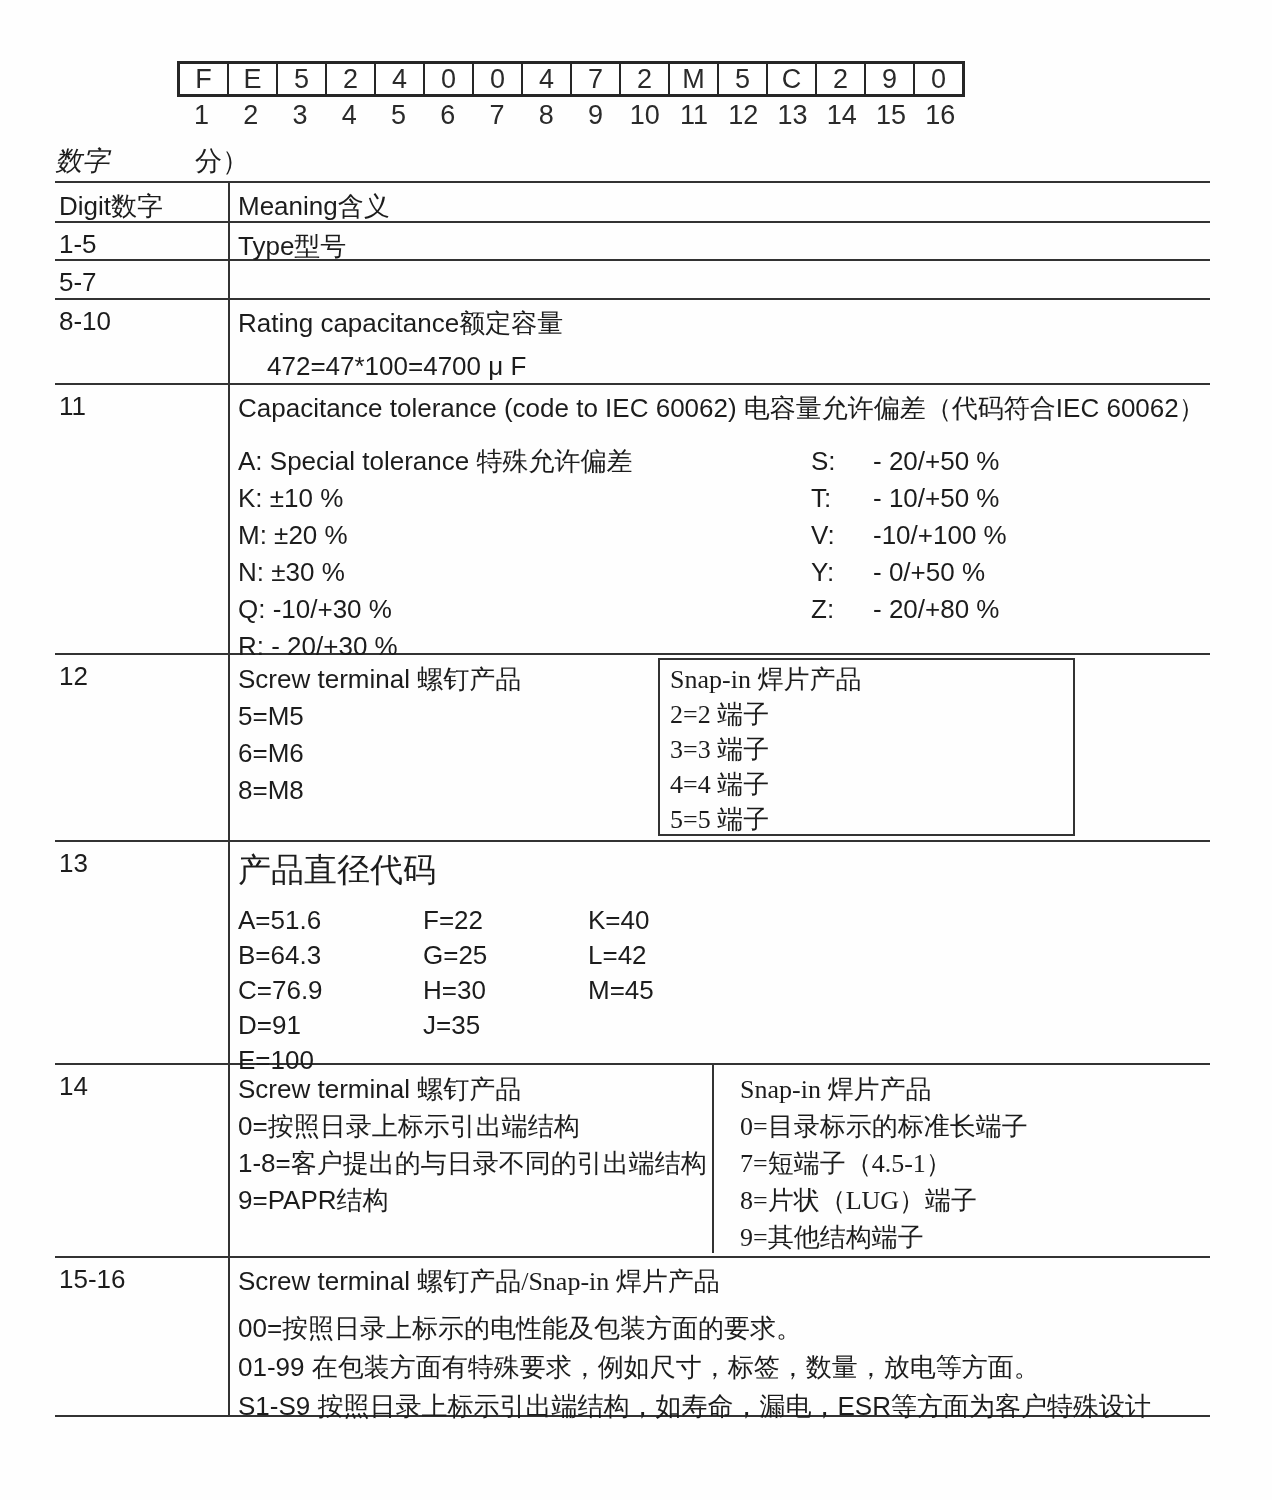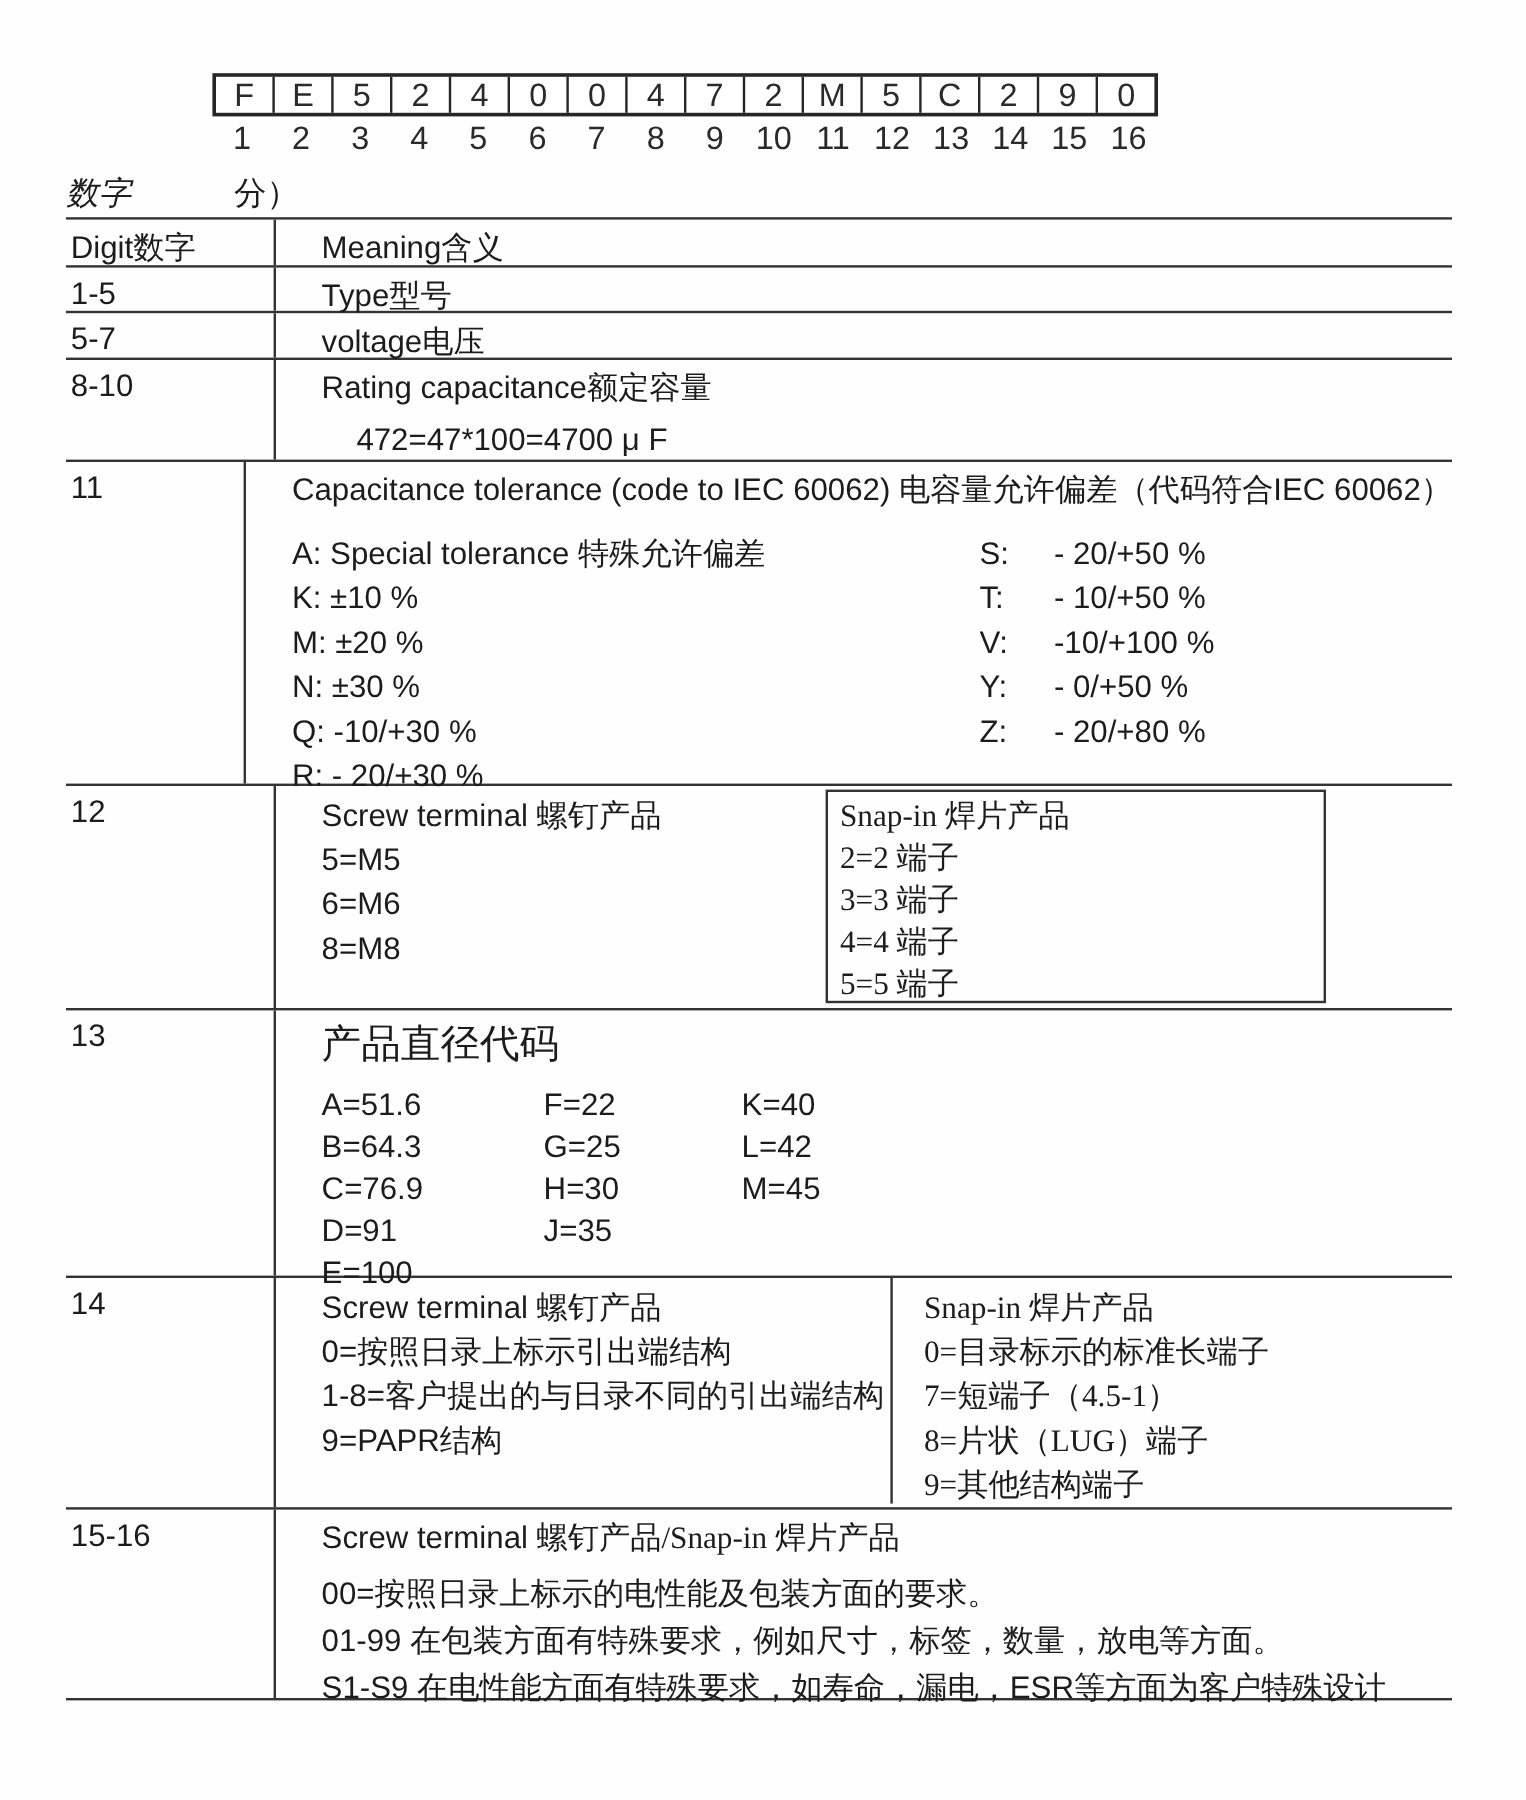--- a/index.html
+++ b/index.html
@@ -26,21 +26,21 @@
   
   .heading{position:absolute;left:55px;top:143px;font-size:27px;}
   .heading .h-left{position:absolute;left:0;top:0;white-space:nowrap;font-style:italic;}
   .heading .h-right{position:absolute;left:140px;top:0;white-space:nowrap;}
 
   
   .doc-table{
     position:absolute;left:55px;top:181px;width:1155px;
     border-top:2px solid #333;background:transparent;
   }
-  .trow{display:flex;border-bottom:2px solid #333;box-sizing:border-box;position:relative;gap:30px;}
+  .trow{display:flex;border-bottom:2px solid #333;box-sizing:border-box;position:relative;}
   .cell-d{
     width:175px;border-right:2px solid #333;box-sizing:border-box;
     padding:6px 0 0 4px;font-size:26px;
   }
   .cell-m{flex:1;box-sizing:border-box;padding:6px 0 0 8px;font-size:26px;position:relative;}
 
   .rh-head{height:40px}
   .rh-a{height:38px}
   .rh-b{height:39px}
   .rh-c{height:85px}
@@ -140,21 +140,20 @@
       <div class="cell-m">Meaning含义</div>
     </div>
 
     <div class="trow rh-a">
       <div class="cell-d">1-5</div>
       <div class="cell-m">Type型号</div>
     </div>
 
     <div class="trow rh-b">
       <div class="cell-d">5-7</div>
-      <div class="cell-m">voltage电压</div>
     </div>
 
     <div class="trow rh-c">
       <div class="cell-d">8-10</div>
       <div class="cell-m">
         <div>Rating capacitance额定容量</div>
         <div class="line2">472=47*100=4700 μ F</div>
       </div>
     </div>
 
@@ -254,19 +253,19 @@
 
     <div class="trow rh-15">
       <div class="cell-d">15-16</div>
       <div class="cell-m">
         <div class="r15-title">
           <span>Screw terminal  螺钉产品</span><span class="serif">/Snap-in 焊片产品</span>
         </div>
         <div class="r15-lines">
           <div>00=按照日录上标示的电性能及包装方面的要求。</div>
           <div>01-99 在包装方面有特殊要求，例如尺寸，标签，数量，放电等方面。</div>
-          <div>S1-S9 在电性能方面有特殊要求，如寿命，漏电，ESR等方面为客户特殊设计</div>
+          <div>S1-S9 按照日录上标示引出端结构，如寿命，漏电，ESR等方面为客户特殊设计</div>
         </div>
       </div>
     </div>
 
   </div>
 </div>
 
 </body></html>

